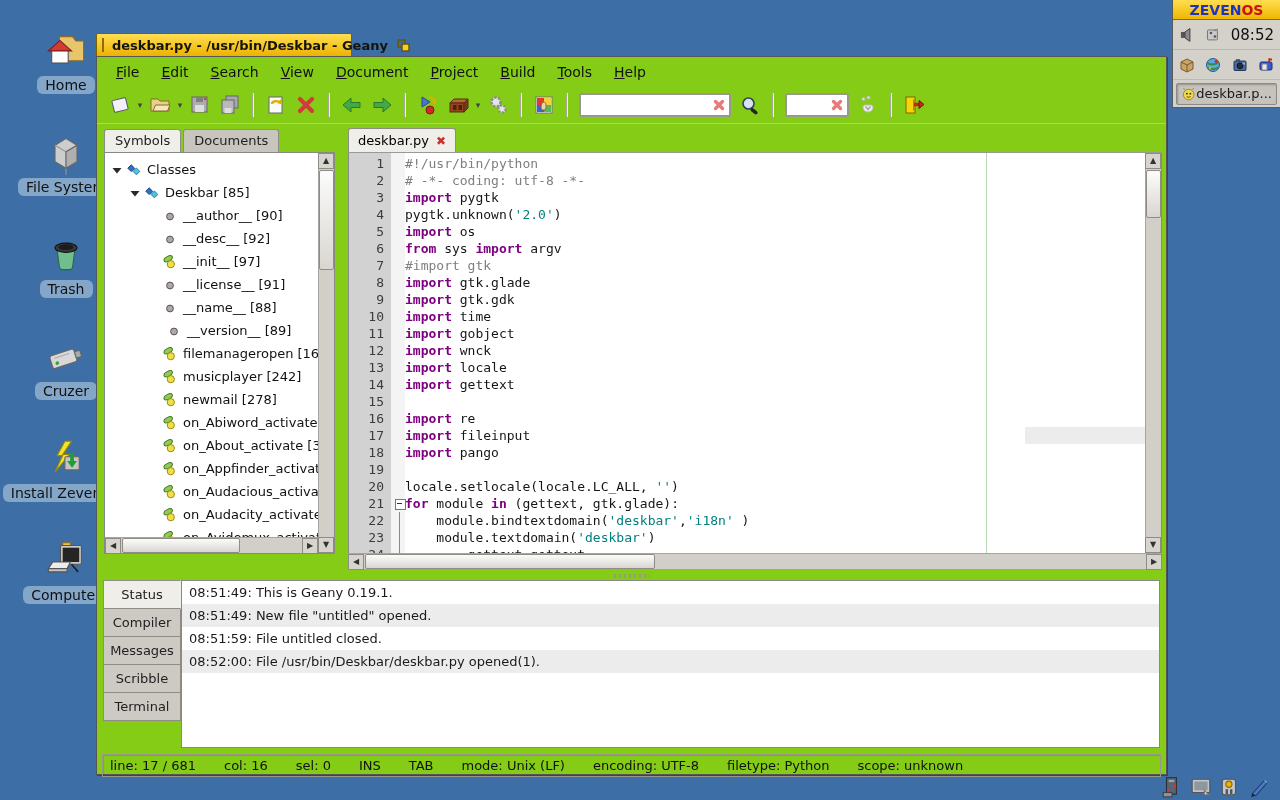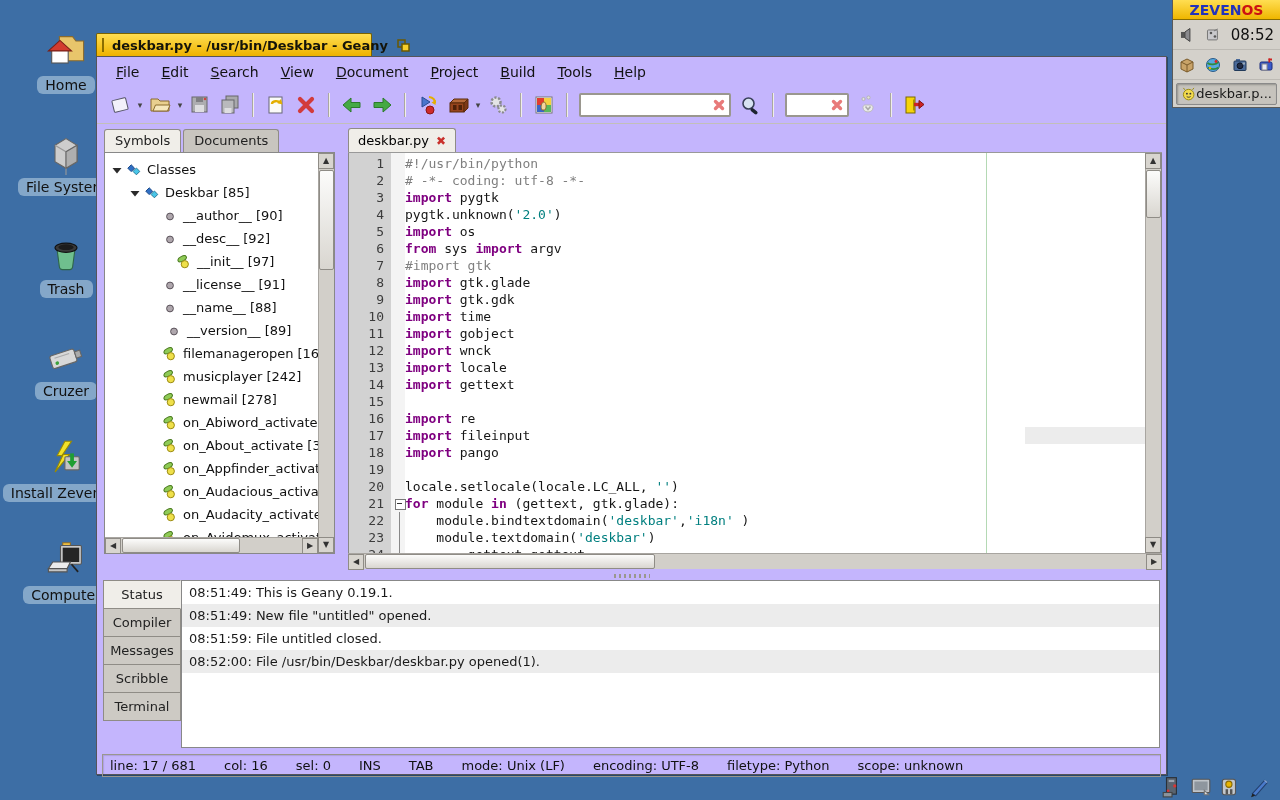--- a/index.html
+++ b/index.html
@@ -27,27 +27,27 @@
   .task-btn { flex:1; height:22px; display:flex; align-items:center; padding:0 4px;
     background:#C6C3BD; border:1px solid #8a8a8a; border-radius:2px;
     box-shadow:inset 1px 1px 2px rgba(0,0,0,.25); font-size:13px; color:#1a1a1a; overflow:hidden; white-space:nowrap; }
 
   
   .tray { position:absolute; right:10px; bottom:2px; display:flex; gap:7px; z-index:1; }
   .tray .ti { width:22px; height:22px; }
 
   
   .window { position:absolute; left:96px; top:33px; width:1071px; height:742px; z-index:2; font-size:14px; }
-  .win-tab { position:absolute; left:0; top:0; width:276px; height:23px;
+  .win-tab { position:absolute; left:0; top:0; width:256px; height:23px;
     background:linear-gradient(#FFDE52,#EEB200); border:1px solid #7a6200; border-bottom:none;
     border-radius:2px 2px 0 0; display:flex; align-items:center; padding:0 5px; gap:8px; }
   .win-close { width:14px; height:14px; border:1px solid #8a6d00;
     background:linear-gradient(135deg,#FFF3B0,#E8B400); }
   .win-title { font-weight:bold; font-size:13px; color:#14140a; white-space:nowrap; flex:1; }
-  .win-body { position:absolute; left:0; top:23px; right:0; bottom:0; background:#c4b5fd;
+  .win-body { position:absolute; left:0; top:23px; right:0; bottom:0; background:#84cc16;
     border:1px solid #55555a; box-shadow:1px 1px 0 rgba(0,0,0,.35); }
 
   
   .menubar { position:absolute; left:0; top:0; right:0; height:29px; display:flex; align-items:center;
     padding-left:8px; }
   .menu-item { padding:4px 11px; font-size:14px; color:#111; }
   .menu-item u { text-decoration:underline; }
 
   
   .toolbar { position:absolute; left:0; top:29px; right:0; height:38px; display:flex; align-items:center;
@@ -407,21 +407,21 @@
             </div>
             <div class="tree-row" style="padding-left: 42px;">
               <span class="tree-exp"></span>
               <span class="tree-ico">
                 <svg viewBox="0 0 16 16">
                   <circle cx="8" cy="8.5" r="3.4" fill="#AFA7AD" stroke="#5a525a"></circle>
                 </svg>
               </span>
               <span>__desc__ [92]</span>
             </div>
-            <div class="tree-row" style="padding-left: 42px; margin-left: 14px;">
+            <div class="tree-row" style="padding-left: 42px;">
               <span class="tree-exp"></span>
               <span class="tree-ico">
                 <svg viewBox="0 0 16 16">
                   <ellipse cx="6.2" cy="4.8" rx="4.6" ry="2.4" transform="rotate(-28 6.2 4.8)" fill="#8FCB55" stroke="#4a7a20"></ellipse>
                   <circle cx="8.8" cy="10.2" r="3.6" fill="#EFE04A" stroke="#9a8a10"></circle>
                 </svg>
               </span>
               <span>__init__ [97]</span>
             </div>
             <div class="tree-row" style="padding-left: 42px;">

